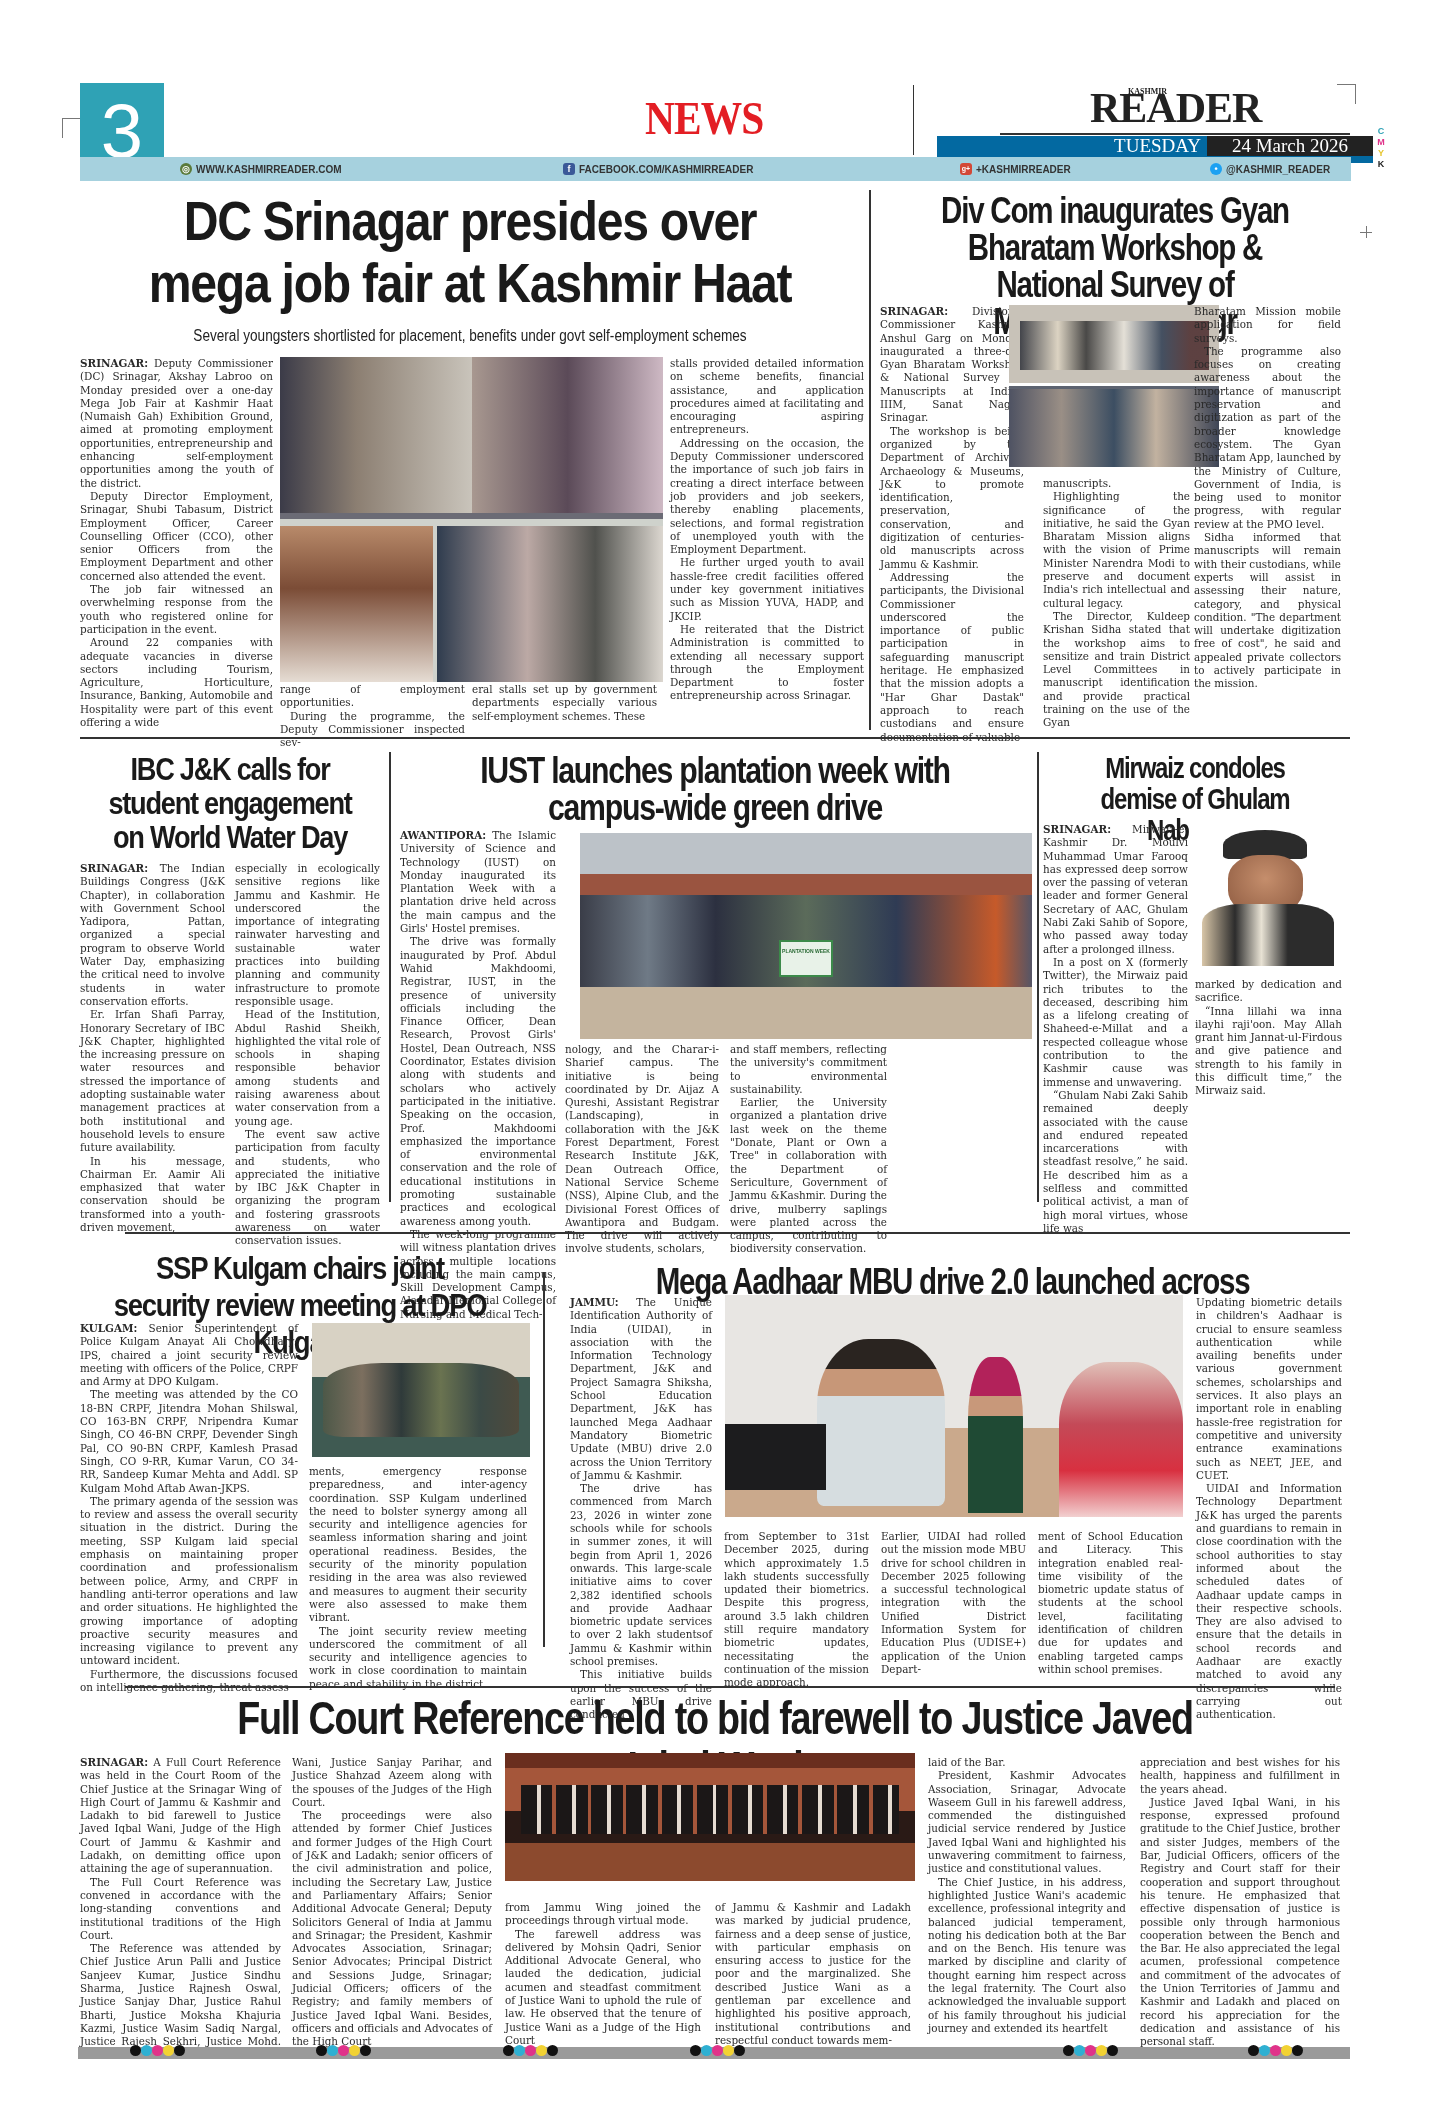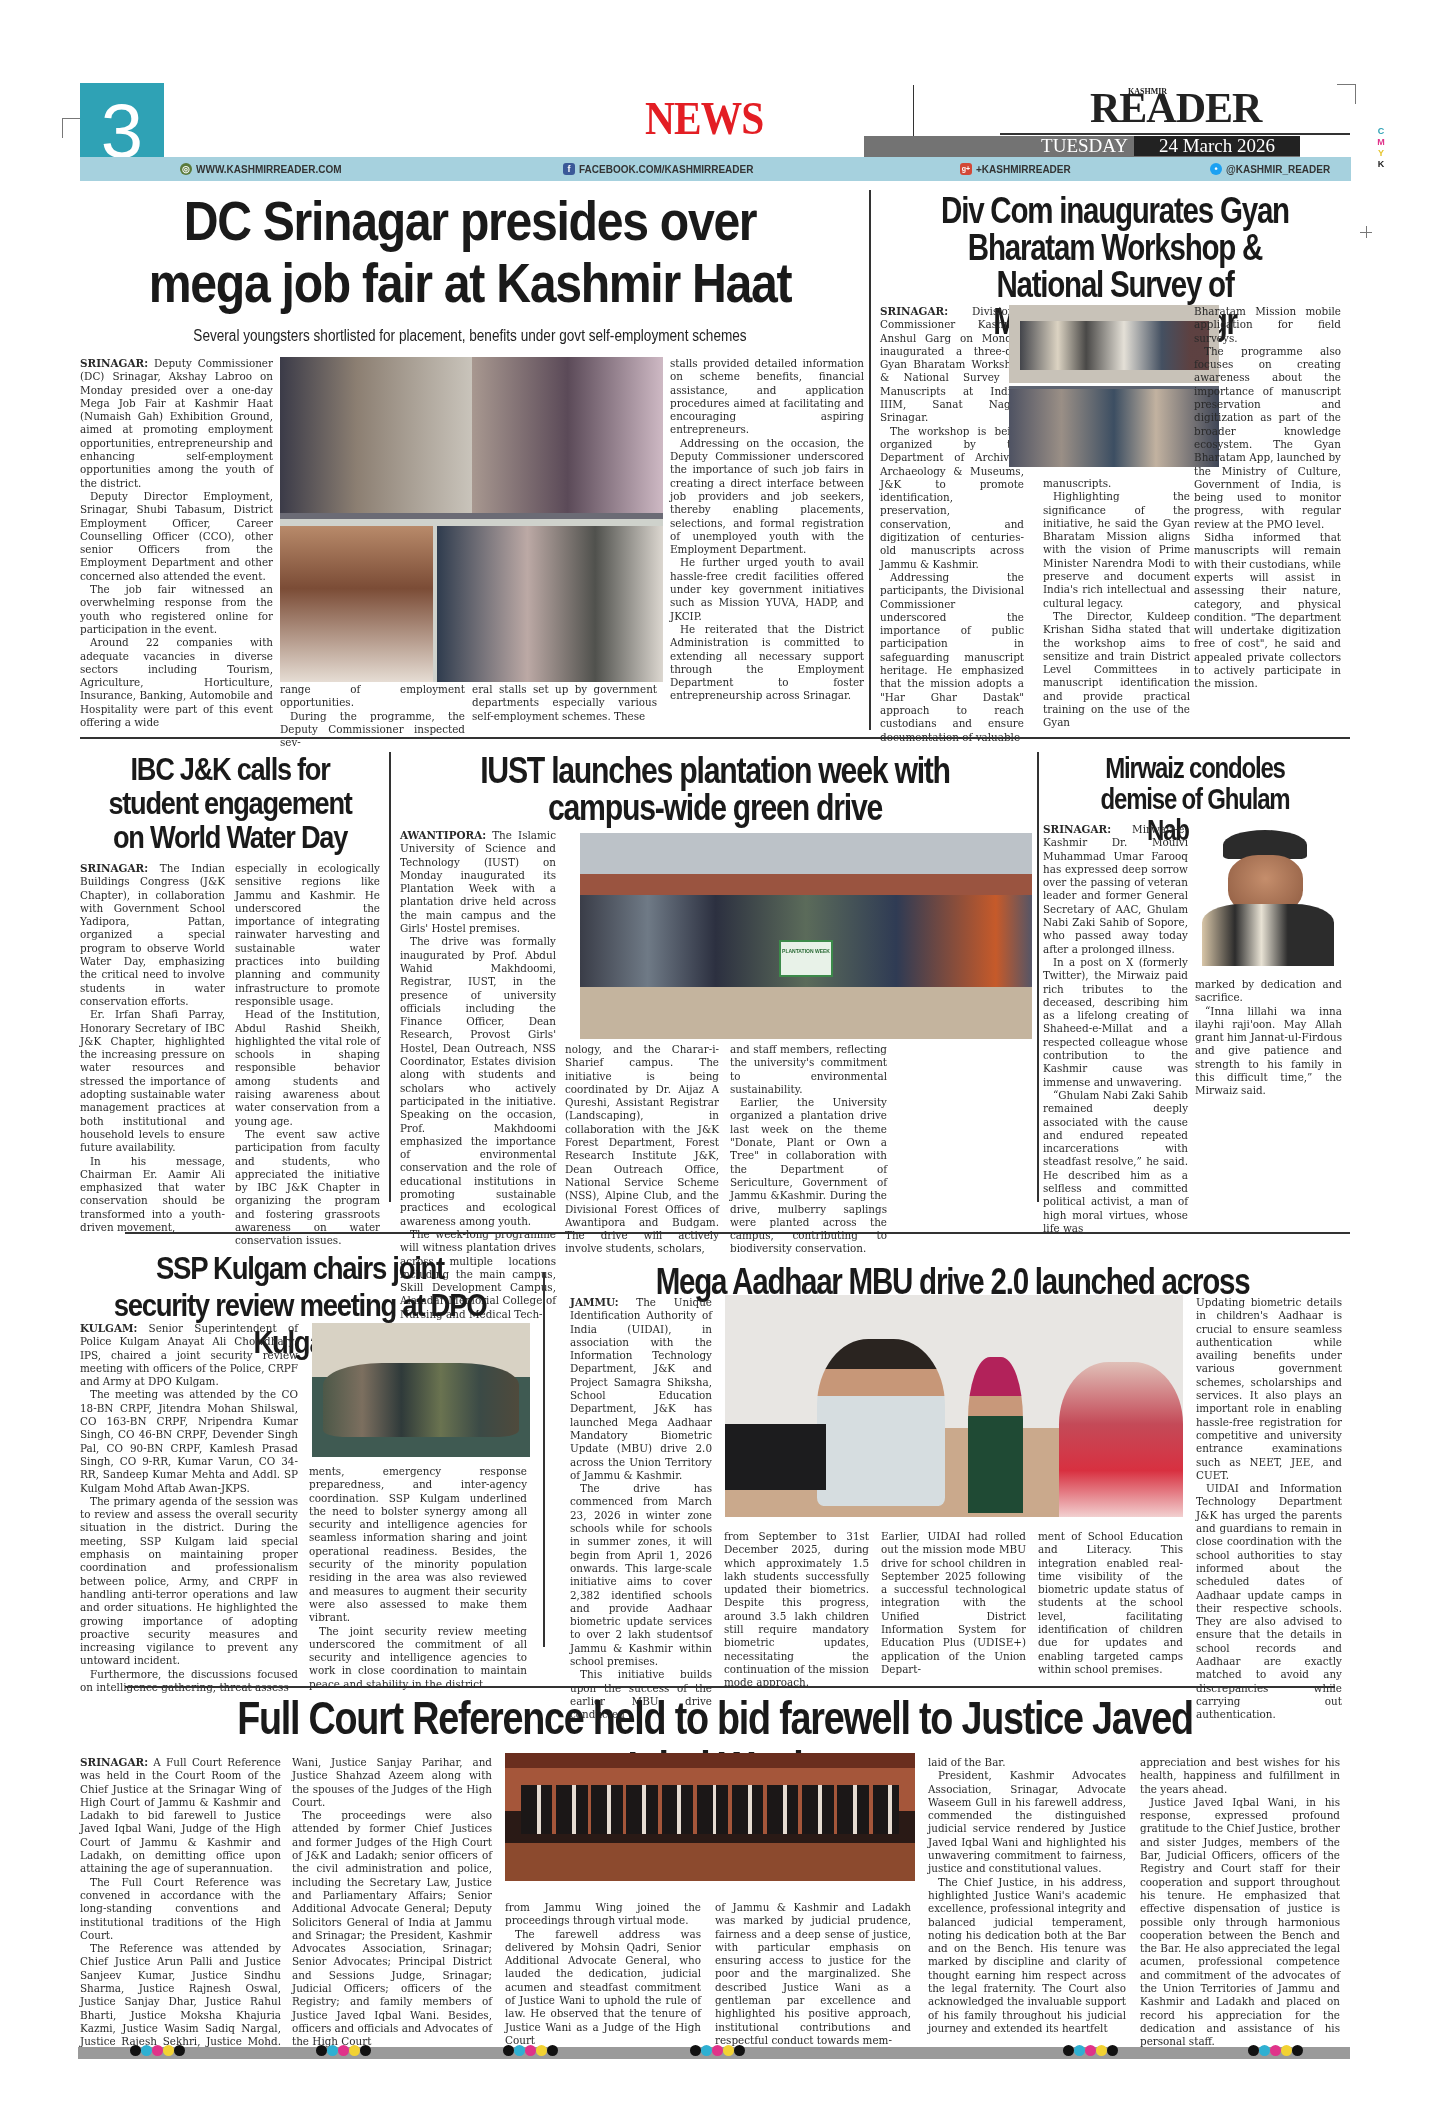--- a/index.html
+++ b/index.html
@@ -12,21 +12,21 @@
   
   .pagenum { position: absolute; left: 80px; top: 83px; width: 84px; height: 96px; background: #2fa2b5; color: #fff;
     font-family: "Liberation Sans", sans-serif; font-size: 76px; font-weight: 300; line-height: 96px; text-align: center; }
   .section { position: absolute; left: 645px; top: 92px; color: #e31e24; font-family: "Liberation Serif", serif;
     font-weight: bold; font-size: 46px; letter-spacing: -1px; transform: scaleX(0.9); transform-origin: left; }
   .masthead-sep { position: absolute; left: 913px; top: 85px; width: 1px; height: 70px; background: #333; }
   .brand { position: absolute; left: 1090px; top: 84px; width: 200px; height: 48px; }
   .brand-small { position: absolute; left: 38px; top: 3px; font-family: "Liberation Serif", serif; font-size: 8px; font-weight: bold; color: #222; }
   .brand-big { position: absolute; left: 0; top: 0; font-family: "Liberation Serif", serif; font-size: 42px; font-weight: bold; color: #222; letter-spacing: -1px; line-height: 48px; }
   .brand-line { position: absolute; left: 1000px; top: 133px; width: 350px; height: 2px; background: #333; }
-  .dateband { position: absolute; left: 864px; top: 136px; width: 436px; height: 27px; background: #737373; }
+  .dateband { position: absolute; left: 937px; top: 136px; width: 436px; height: 27px; background: #0369a1; }
   .day { position: absolute; right: 172px; top: 0; color: #fff; font-family: "Liberation Serif", serif; font-size: 19px; line-height: 20px; }
   .date { position: absolute; right: 0; top: 0; width: 166px; height: 20px; background: #222; color: #fff;
     font-family: "Liberation Serif", serif; font-size: 19px; line-height: 20px; text-align: center; }
   .cmyk { position: absolute; left: 1376px; top: 126px; width: 10px; font-family: "Liberation Sans", sans-serif; font-size: 9px; line-height: 11px; text-align: center; font-weight: bold; }
   .socialbar { position: absolute; left: 80px; top: 157px; width: 1271px; height: 24px; background: #a6d1de; }
   .social { position: absolute; top: 0; height: 24px; display: flex; align-items: center; gap: 4px;
     font-family: "Liberation Sans", sans-serif; font-size: 10px; font-weight: bold; color: #333; }
   .sicon { display: inline-block; width: 12px; height: 12px; border-radius: 50%; font-size: 9px; line-height: 12px; text-align: center; color: #fff; }
 
   
@@ -270,21 +270,21 @@
   <div class="photo ph-aadhaar" style="left:725px;top:1295px;width:458px;height:222px;">
     <div class="p1"></div>
       <div class="p2"></div>
       <div class="p3"></div>
       <div class="p4"></div>
   </div>
   <div class="col" style="left:724px;top:1530px;width:145px;">
     <p class="first">from September to 31st December 2025, during which approximately 1.5 lakh students successfully updated their biometrics. Despite this progress, around 3.5 lakh children still require mandatory biometric updates, necessitating the continuation of the mission mode approach.</p>
   </div>
   <div class="col" style="left:881px;top:1530px;width:145px;">
-    <p class="first">Earlier, UIDAI had rolled out the mission mode MBU drive for school children in September 2025 following a successful technological integration with the Unified District Information System for Education Plus (UDISE+) application of the Union Depart-</p>
+    <p class="first">Earlier, UIDAI had rolled out the mission mode MBU drive for school children in December 2025 following a successful technological integration with the Unified District Information System for Education Plus (UDISE+) application of the Union Depart-</p>
   </div>
   <div class="col" style="left:1038px;top:1530px;width:145px;">
     <p class="first">ment of School Education and Literacy. This integration enabled real-time visibility of the biometric update status of students at the school level, facilitating identification of children due for updates and enabling targeted camps within school premises.</p>
   </div>
   <div class="col" style="left:1196px;top:1296px;width:146px;">
     <p class="first">Updating biometric details in children's Aadhaar is crucial to ensure seamless authentication while availing benefits under various government schemes, scholarships and services. It also plays an important role in enabling hassle-free registration for competitive and university entrance examinations such as NEET, JEE, and CUET.</p>
     <p>UIDAI and Information Technology Department J&amp;K has urged the parents and guardians to remain in close coordination with the school authorities to stay informed about the scheduled dates of Aadhaar update camps in their respective schools. They are also advised to ensure that the details in school records and Aadhaar are exactly matched to avoid any discrepancies while carrying out authentication.</p>
   </div>
 </article>
 

